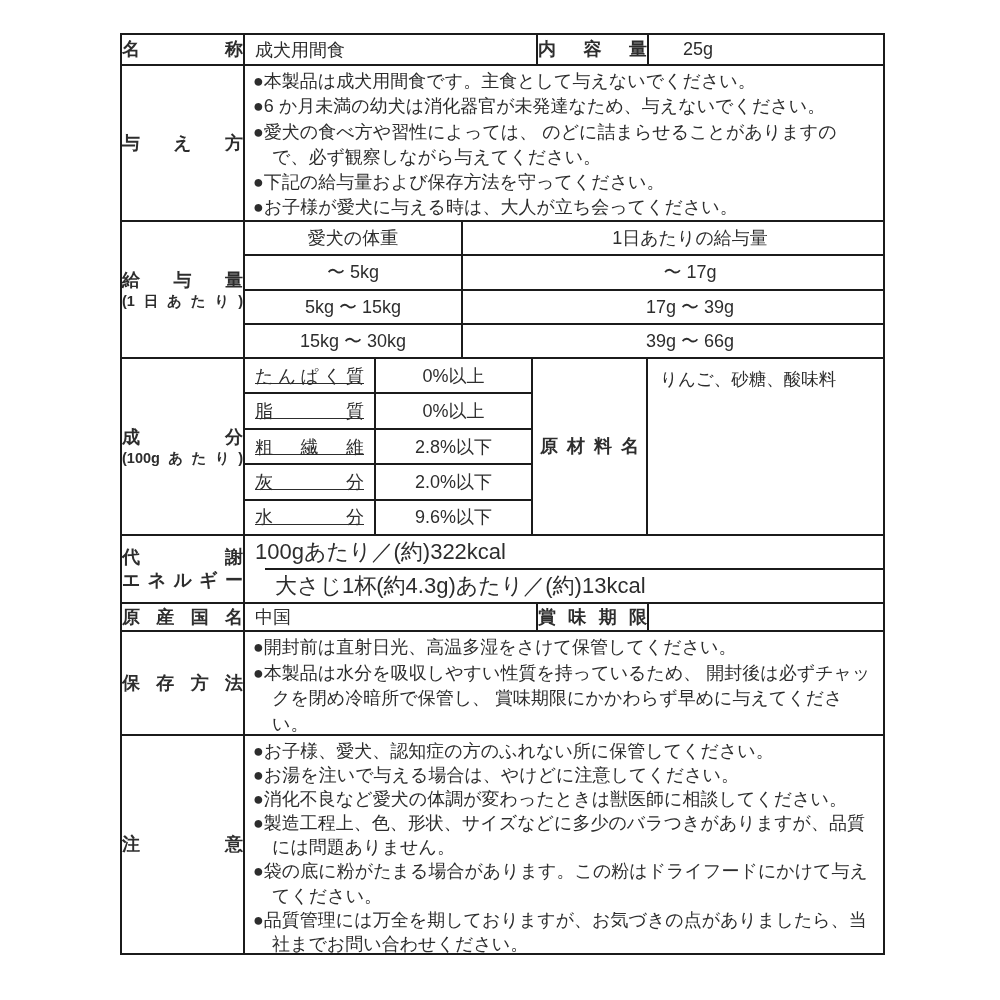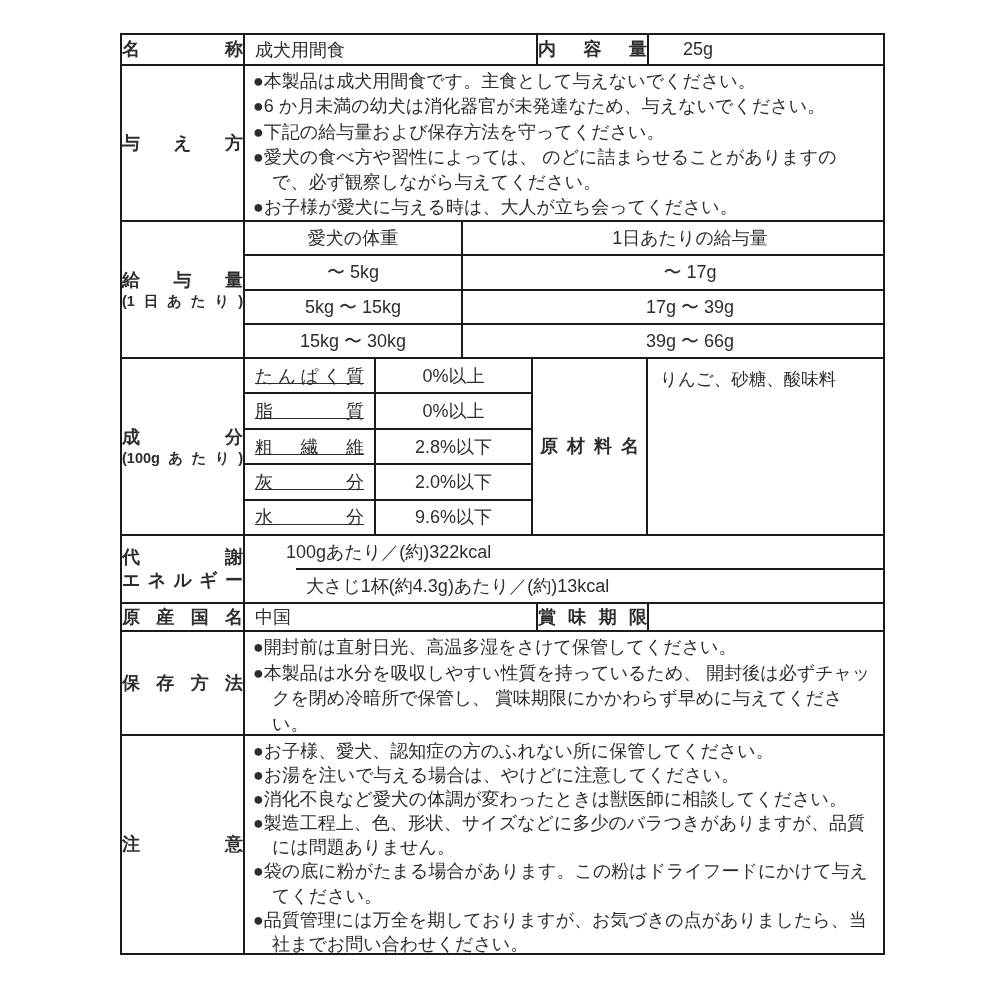--- a/index.html
+++ b/index.html
@@ -44,21 +44,21 @@
   .vcell { display: flex; align-items: center; font-size: 18px; }
   .pad-l { padding-left: 10px; }
   .bordr { border-right: 2px solid #1b1b1b; }
   .center { justify-content: center; text-align: center; }
 
   
   .r-name   { height: 29px; }
   .r-feed   { height: 156px; }
   .r-amount { height: 137px; }
   .r-comp   { height: 177px; }
-  .r-energy { height: 68px; gap: 31px; }
+  .r-energy { height: 68px; }
   .r-origin { height: 28px; }
   .r-store  { height: 104px; }
   .r-caut   { height: 219px; }
 
   
   .bullets { flex: 1; padding: 3px 12px 0 8px; font-size: 18px; }
   .bullet { padding-left: 19px; text-indent: -19px; }
   .lh-feed  .bullet { line-height: 25.3px; }
   .lh-store .bullet { line-height: 25.5px; }
   .lh-caut  .bullet { line-height: 24.1px; }
@@ -85,21 +85,21 @@
   .nutrient-value { flex: 1; }
   .ing-label-cell {
     flex: 0 0 115px; border-right: 2px solid #1b1b1b;
     display: flex; flex-direction: column; justify-content: center;
     padding: 0 7px;
   }
   .ingredients-cell { flex: 1; padding: 8px 10px 0 12px; font-size: 17.5px; }
 
   
   .energy-col { flex: 1; display: flex; flex-direction: column; }
-  .energy-sub { flex: 1; display: flex; align-items: center; padding-left: 10px; font-size: 18px; }
+  .energy-sub { flex: 1; display: flex; align-items: center; padding-left: 10px; font-size: 22px; }
   .energy-sub + .energy-sub { border-top: 2px solid #1b1b1b; margin-left: 20px; }
 
   
   .c-value  { flex: 0 0 293px; }
   .c-midlab { flex: 0 0 111px; }
   .c-last   { flex: 1; padding-left: 34px; }
   .midlab-inner { width: 100%; }
 </style>
 </head>
 <body>
@@ -117,22 +117,22 @@
     <div class="vcell pad-l c-last">25g</div>
   </div>
 
   <div class="row r-feed">
     <div class="label-cell">
       <div class="jlabel">与え方</div>
     </div>
     <div class="bullets lh-feed">
       <div class="bullet">●本製品は成犬用間食です。主食として与えないでください。</div>
       <div class="bullet">●6 か月未満の幼犬は消化器官が未発達なため、与えないでください。</div>
+      <div class="bullet">●愛犬の食べ方や習性によっては、 のどに詰まらせることがありますので、必ず観察しながら与えてください。</div>
       <div class="bullet">●下記の給与量および保存方法を守ってください。</div>
-      <div class="bullet">●愛犬の食べ方や習性によっては、 のどに詰まらせることがありますので、必ず観察しながら与えてください。</div>
       <div class="bullet">●お子様が愛犬に与える時は、大人が立ち会ってください。</div>
     </div>
   </div>
 
   <div class="row r-amount">
     <div class="label-cell">
       <div class="jlabel">給与量</div>
       <div class="jlabel-sub">(1日あたり)</div>
     </div>
     <div class="sub-table">

